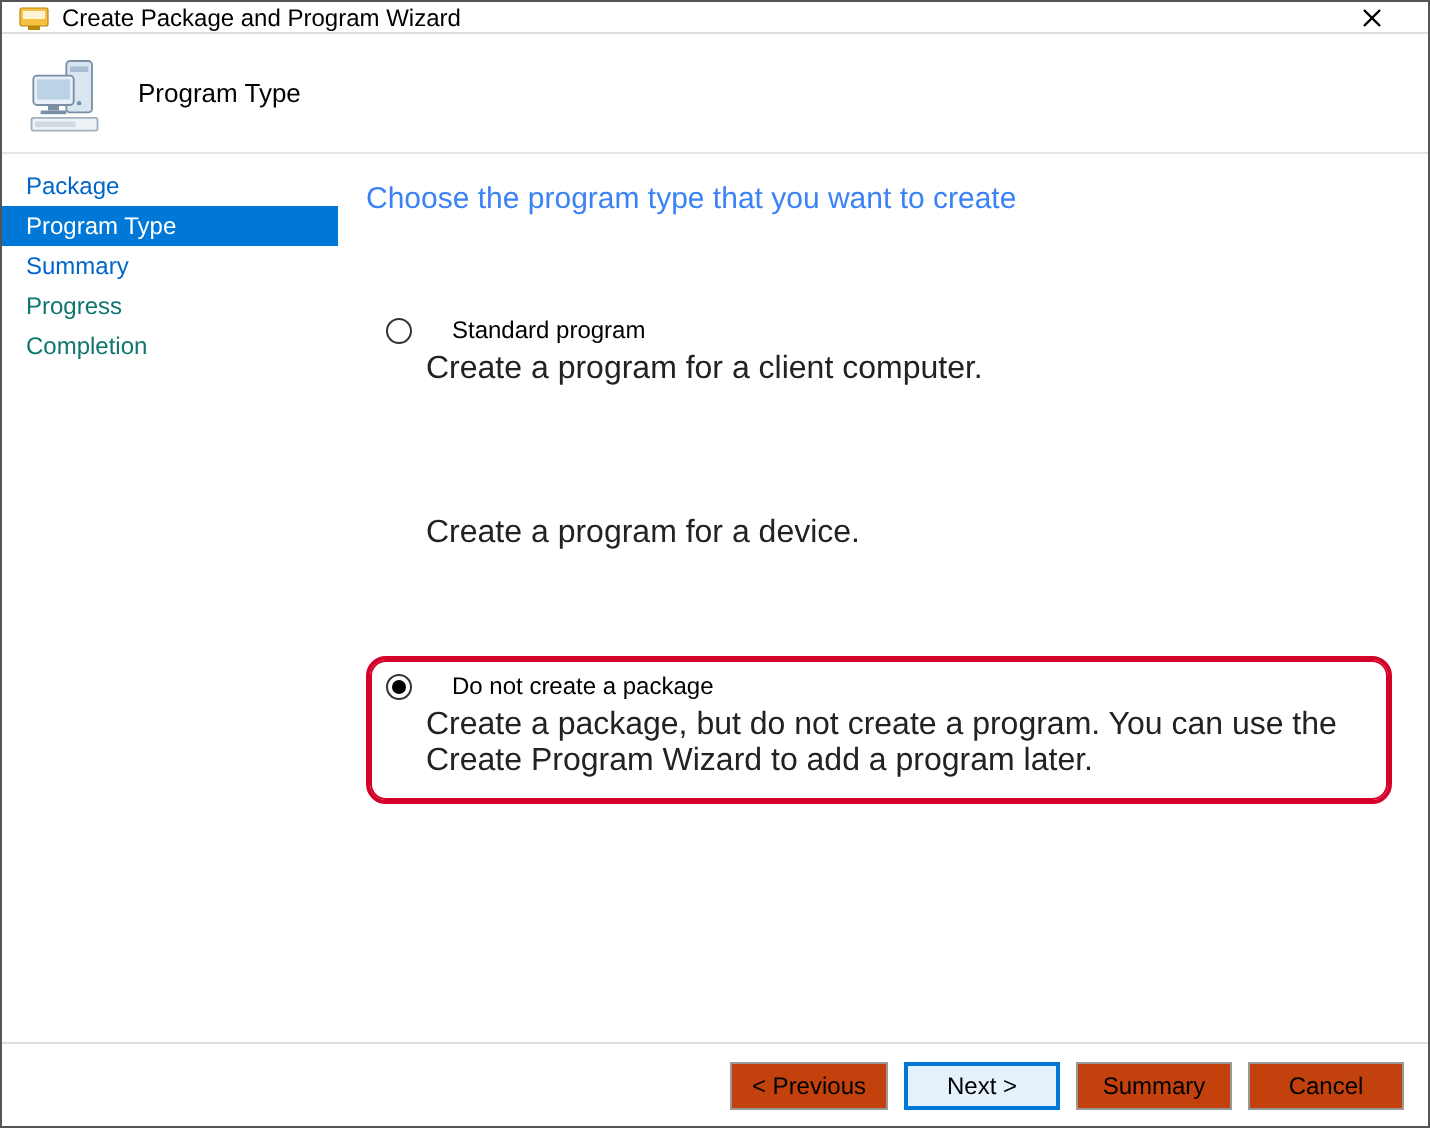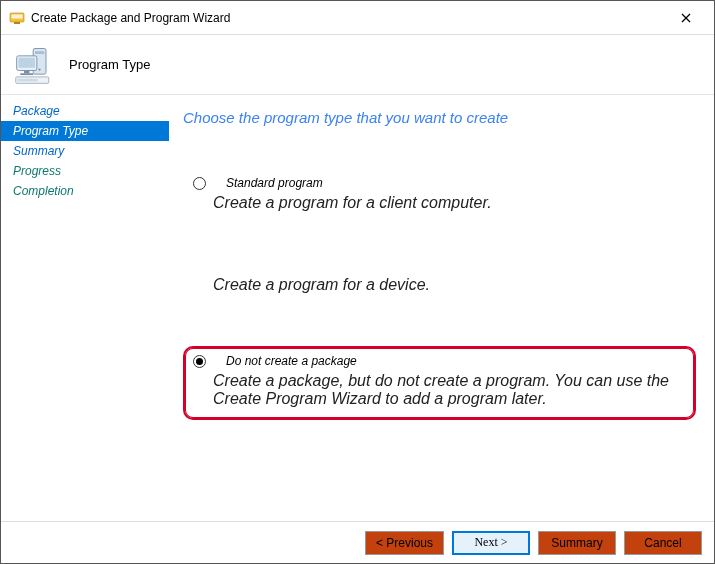--- a/index.html
+++ b/index.html
@@ -9,21 +9,21 @@
     height: 564px;
     font-family: "Segoe UI", Tahoma, sans-serif;
     font-size: 12px;
     color: #000;
     background: #fff;
     border: 1px solid #555;
     position: relative;
     overflow: hidden;
   }
   .titlebar {
-    height: 34px;
+    height: 16px;
     display: flex;
     align-items: center;
     padding: 0 8px;
     border-bottom: 1px solid #ddd;
   }
   .titlebar .app-icon {
     width: 16px; height: 16px;
     margin-right: 6px;
     display: inline-block;
   }
@@ -47,21 +47,20 @@
     width: 44px; height: 44px;
     margin-right: 12px;
   }
   .header .page-name {
     font-size: 13px;
     color: #000;
   }
   .body {
     display: flex;
     height: calc(100% - 30px - 60px - 42px);
-    font-style: italic;
   }
   .sidebar {
     width: 168px;
     padding-top: 6px;
   }
   .sidebar-item {
     padding: 3px 12px;
     font-size: 12px;
     color: #222;
     cursor: default;
@@ -138,21 +137,20 @@
     border: 1px solid #999;
     background: #c2410c;
     font-size: 12px;
     font-family: inherit;
     padding: 0 10px;
     cursor: default;
   }
   .btn.default {
     border: 2px solid #0078d7;
     background: #e5f1fb;
-    font-family: Liberation Serif, serif;
   }
 </style>
 </head>
 <body>
 
 <div class="titlebar">
   <span class="app-icon">
     <svg viewBox="0 0 16 16" width="16" height="16">
       <rect x="1" y="3" width="14" height="9" rx="1" fill="#f6c142" stroke="#b8860b" stroke-width="0.6"></rect>
       <rect x="2.5" y="4.5" width="11" height="4" fill="#fff3d6"></rect>

